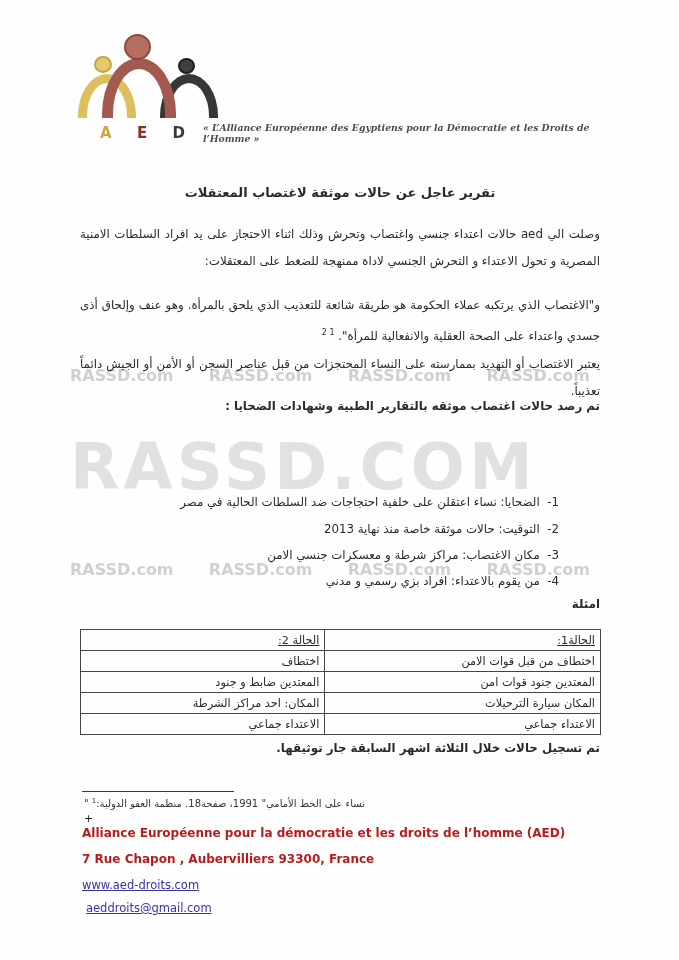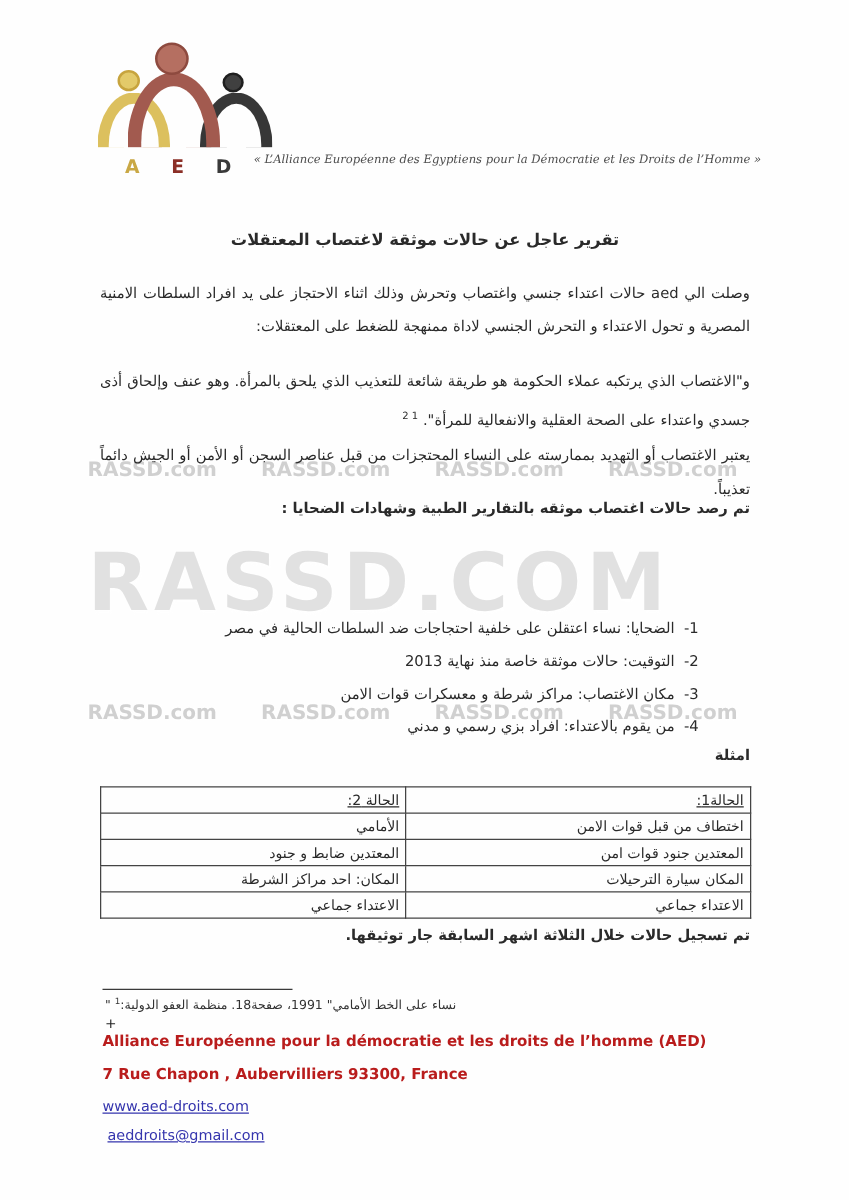--- a/index.html
+++ b/index.html
@@ -37,21 +37,21 @@
   .head-yellow { position:absolute; left:16px; top:22px; width:18px; height:17px; border-radius:50%; background:#e3ca6a; border:2px solid #c7a43e; }
   .arch-red { left:24px; top:24px; width:74px; height:60px; border-width:11px; border-color:#a25a4f; border-radius:37px 37px 0 0 / 56px 56px 0 0; }
   .head-red { position:absolute; left:46px; top:0px; width:27px; height:26px; border-radius:50%; background:#b56f61; border:2px solid #8e4a3f; }
   .arch-black { left:82px; top:40px; width:58px; height:44px; border-width:9px; border-color:#373737; border-radius:29px 29px 0 0 / 42px 42px 0 0; }
   .head-black { position:absolute; left:100px; top:24px; width:17px; height:16px; border-radius:50%; background:#404040; border:2px solid #1f1f1f; }
   .logo-letters { position:absolute; left:0; top:90px; width:125px; display:flex; justify-content:space-between; padding:0 18px 0 22px; font-weight:bold; font-size:15px; }
   .ltr-a { color:#c9a845; } .ltr-e { color:#8b2f27; } .ltr-d { color:#3a3a3a; }
   .tagline {
     position:absolute; left:203px; top:122px; width:430px;
     font-family:"DejaVu Serif", serif; font-style:italic;
-    font-size:9.3px; color:#4c4c4c; z-index:2;
+    font-size:9.3px; color:#4c4c4c; z-index:2;font-weight:bold;
   }
   
   .rtl { direction:rtl; unicode-bidi:embed; }
   .doc-title {
     position:absolute; left:80px; top:185px; width:520px;
     text-align:center; font-weight:bold; font-size:13px; z-index:2;
   }
   .para {
     position:absolute; left:80px; width:520px;
     direction:rtl; text-align:justify;
@@ -138,34 +138,34 @@
 
   <p class="para" style="top:292px;"><span>و"الاغتصاب الذي يرتكبه عملاء الحكومة هو طريقة شائعة للتعذيب الذي يلحق بالمرأة. وهو عنف وإلحاق أذى جسدي واعتداء على الصحة العقلية والانفعالية للمرأة".</span> <sup dir="ltr">2 1</sup></p>
 
   <p class="para" style="top:351px;">يعتبر الاغتصاب أو التهديد بممارسته على النساء المحتجزات من قبل عناصر السجن أو الأمن أو الجيش دائماً تعذيباً.</p>
 
   <p class="para bold" style="top:393px;">تم رصد حالات اغتصاب موثقه بالتقارير الطبية وشهادات الضحايا :</p>
 
 
   <div class="list-item" style="top:495px;"><span>1-</span>&nbsp; <span>الضحايا: نساء اعتقلن على خلفية احتجاجات ضد السلطات الحالية في مصر</span></div>
   <div class="list-item" style="top:522px;"><span>2-</span>&nbsp; <span>التوقيت: حالات موثقة خاصة منذ نهاية 2013</span></div>
-  <div class="list-item" style="top:548px;"><span>3-</span>&nbsp; <span>مكان الاغتصاب: مراكز شرطة و معسكرات قوات الامن</span></div>
+  <div class="list-item" style="top:548px;"><span>3-</span>&nbsp; <span>مكان الاغتصاب: مراكز شرطة و معسكرات جنسي الامن</span></div>
   <div class="list-item" style="top:574px;"><span>4-</span>&nbsp; <span>من يقوم بالاعتداء: افراد بزي رسمي و مدني</span></div>
 
   <div class="examples">امثلة</div>
 
   <table class="cases-table">
     <tbody>
         <tr>
       <td class="c1"><span class="hdr">الحالة1:</span></td>
       <td class="c2"><span class="hdr">الحالة 2:</span></td>
     </tr>
     <tr>
       <td class="c1">اختطاف من قبل  قوات الامن</td>
-      <td class="c2">الأمامي</td>
+      <td class="c2">اختطاف</td>
     </tr>
     <tr>
       <td class="c1">المعتدين جنود قوات امن</td>
       <td class="c2">المعتدين ضابط و جنود</td>
     </tr>
     <tr>
       <td class="c1">المكان سيارة الترحيلات</td>
       <td class="c2">المكان: احد مراكز الشرطة</td>
     </tr>
     <tr>

